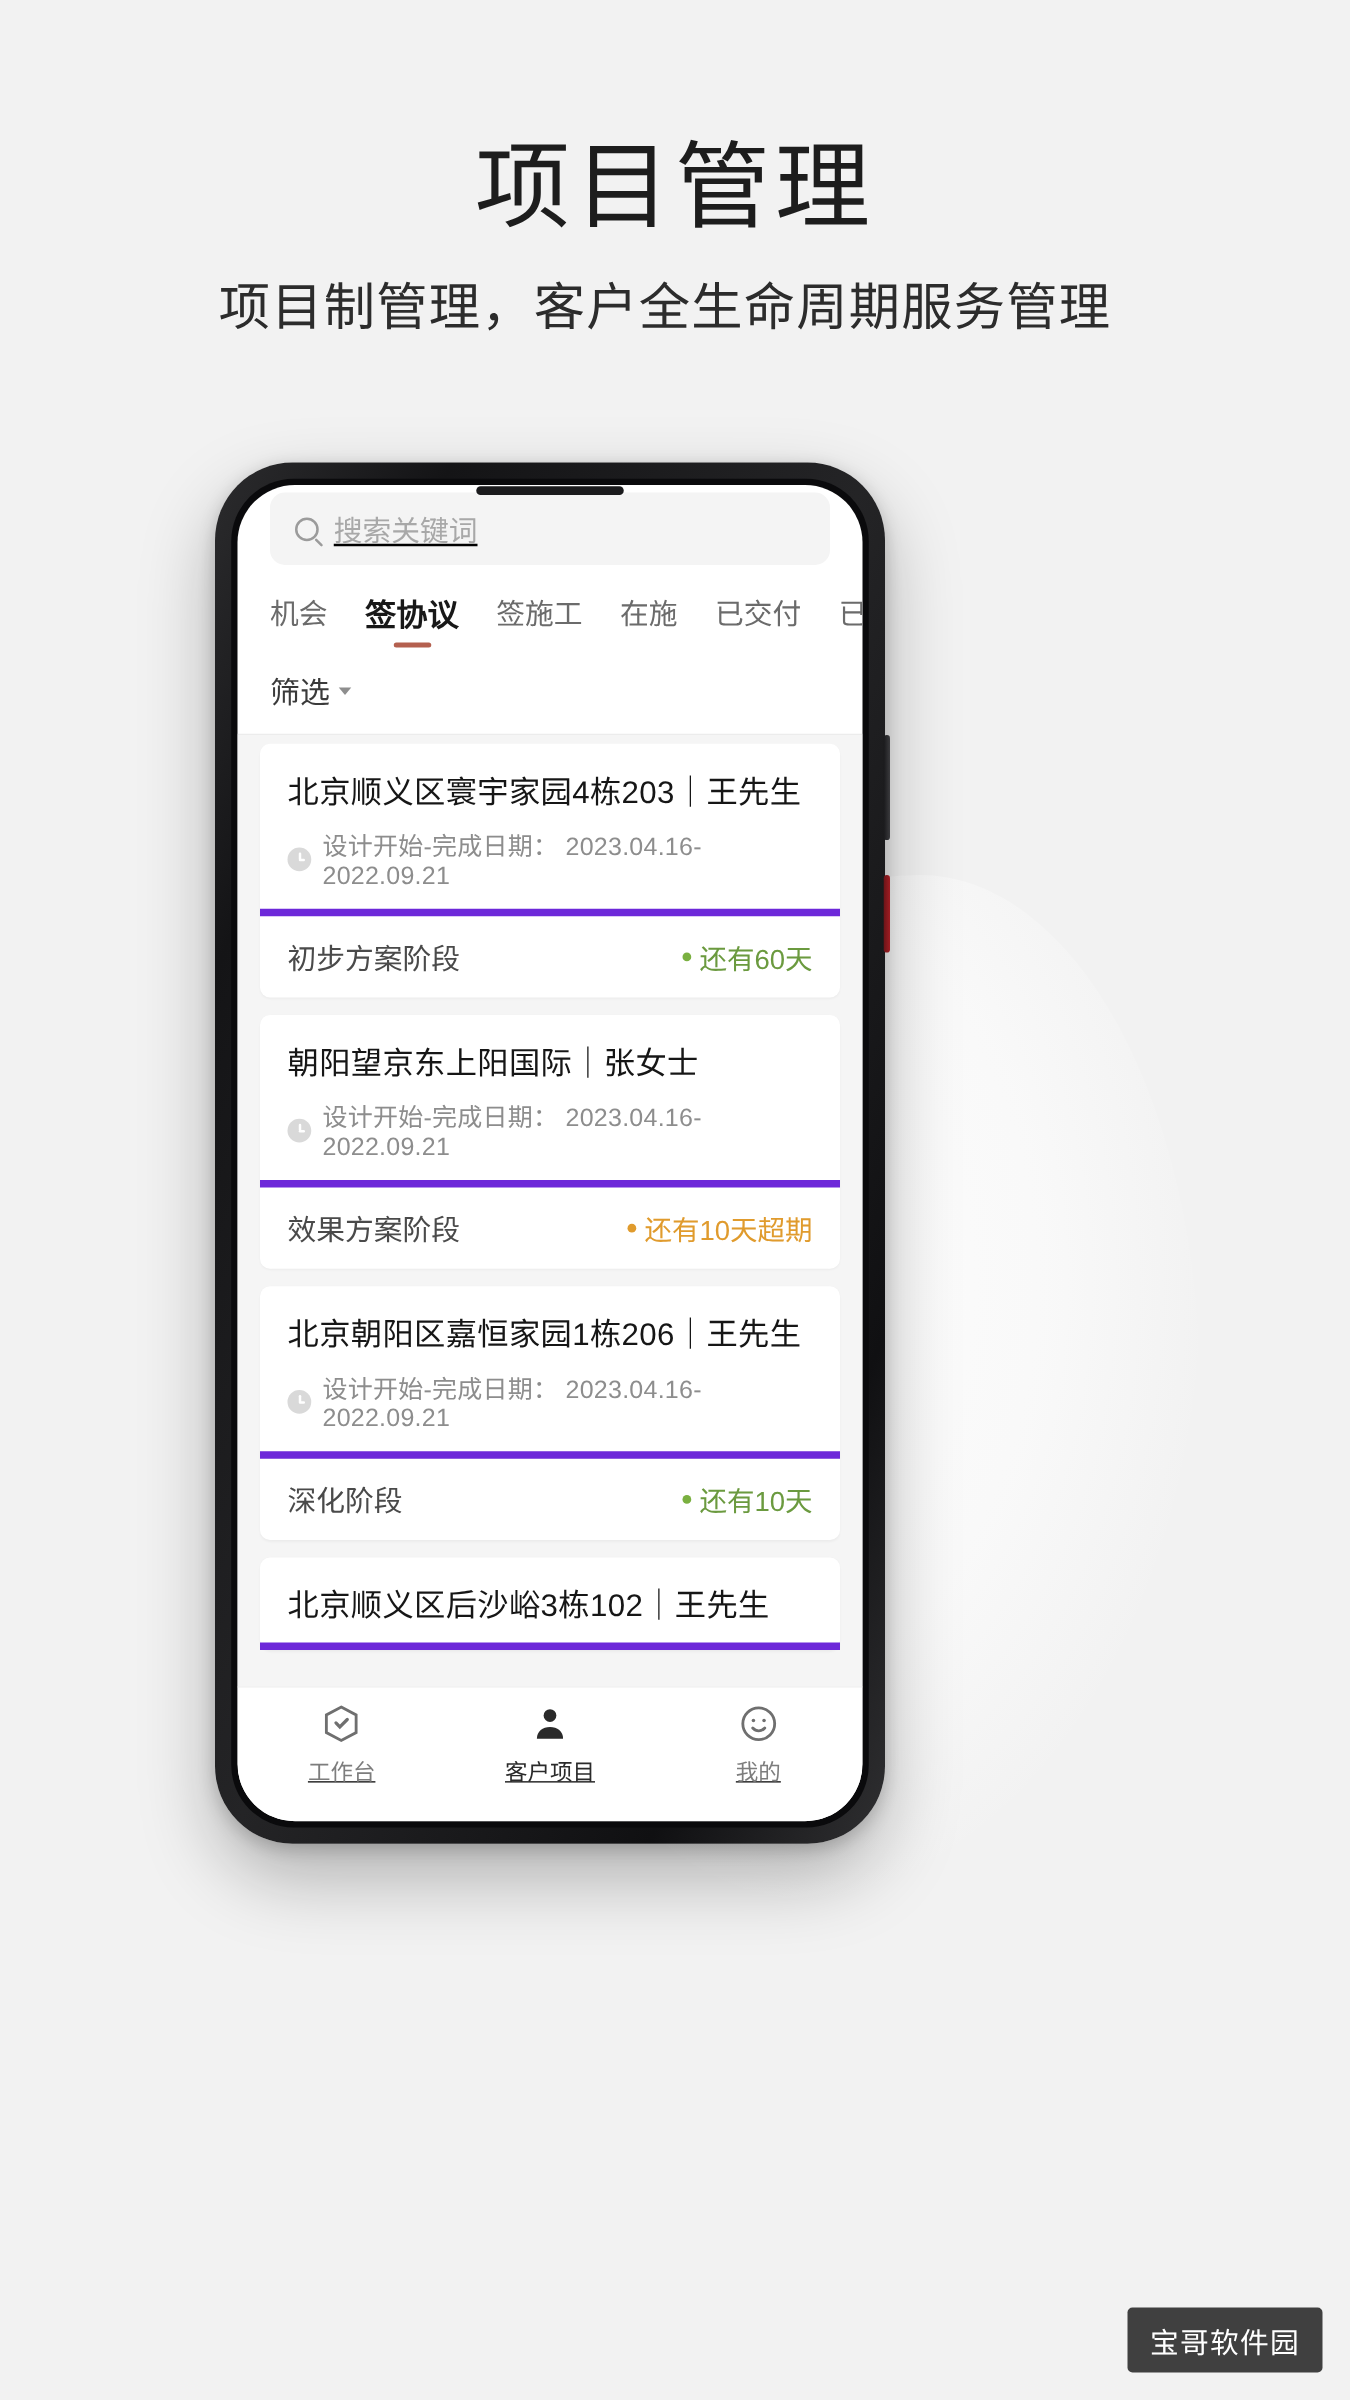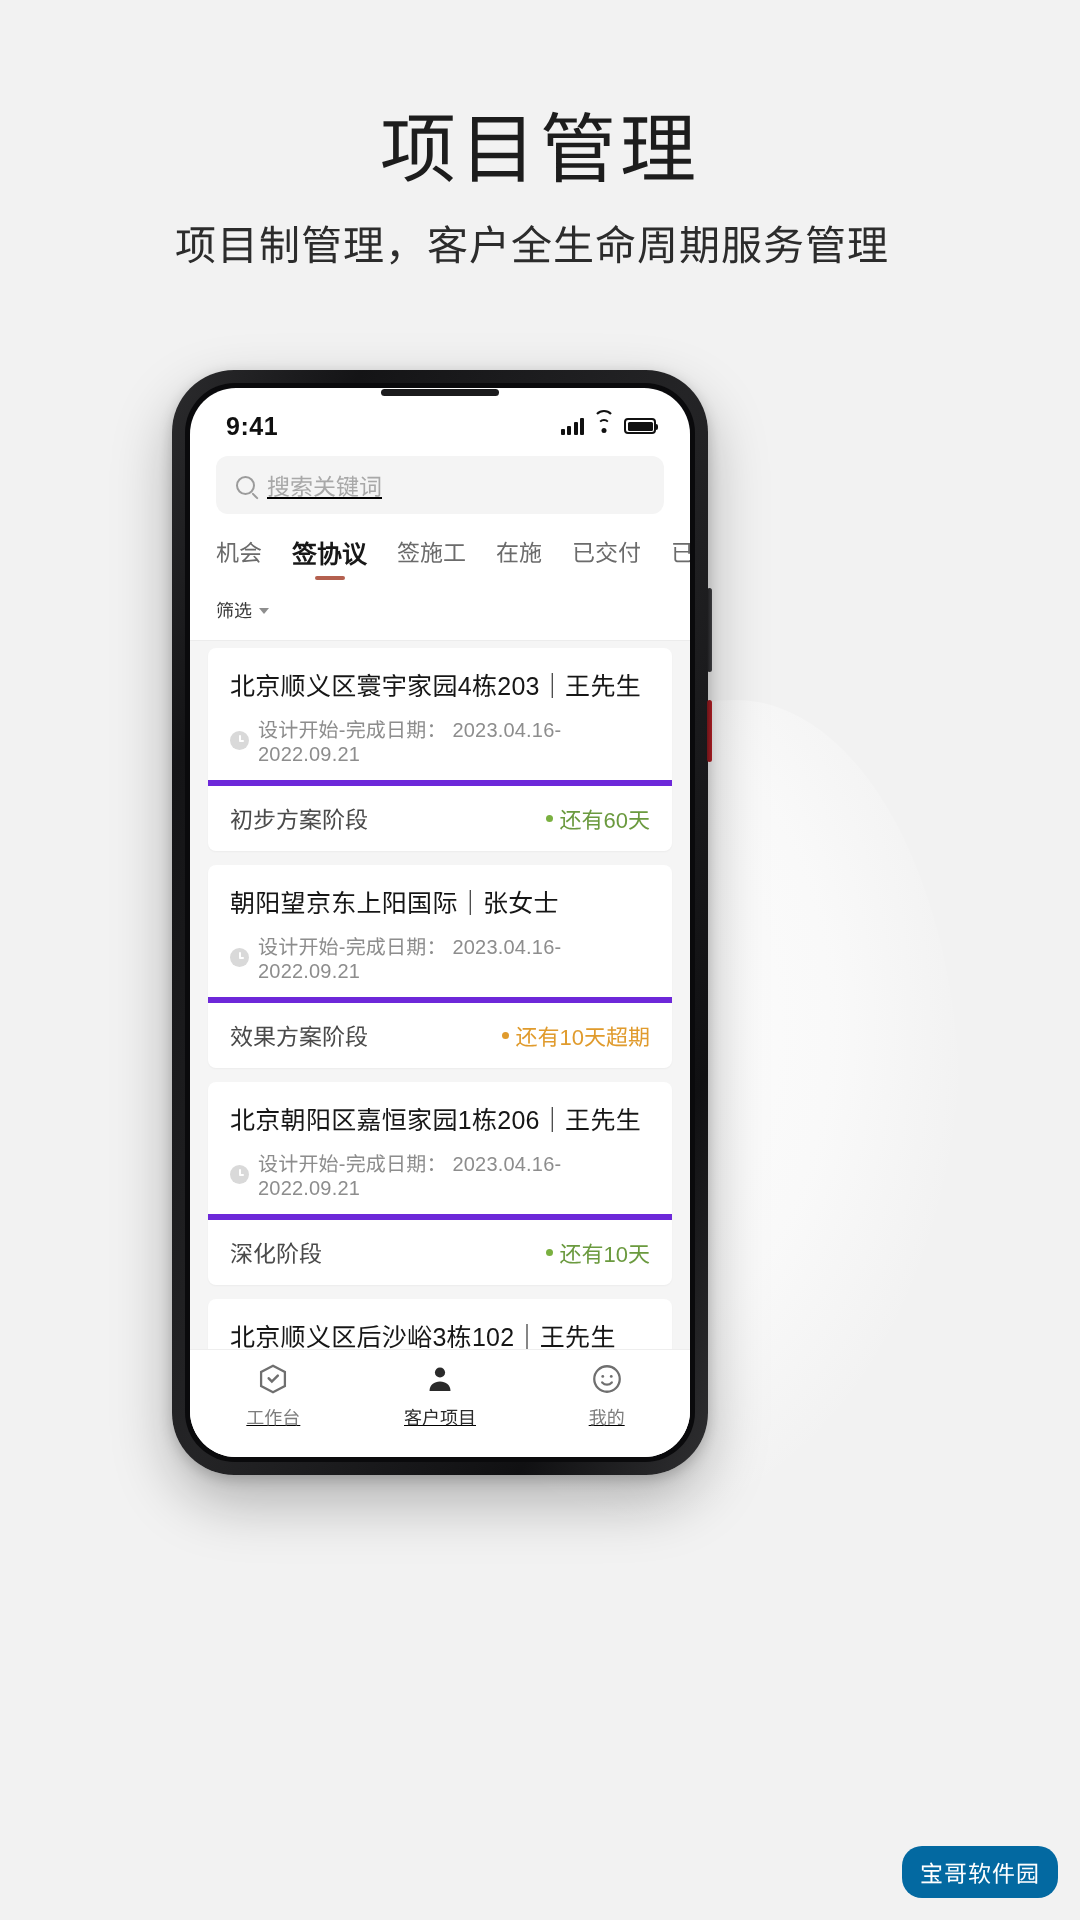--- a/index.html
+++ b/index.html
@@ -166,21 +166,21 @@
     bottom:2px; width:30px; height:4px; border-radius:2px; background:#b4604f;
   }
 
   
   .filterbar{
     padding:14px 26px 18px;
     display:flex; align-items:center; gap:7px;
     border-bottom:1px solid #ececec;
     flex:0 0 auto;
   }
-  .filter-label{ font-size:18px; color:#3a3a3a; }
+  .filter-label{ font-size:24px; color:#3a3a3a; }
   .caret{
     width:0;height:0;
     border-left:5px solid transparent;
     border-right:5px solid transparent;
     border-top:6px solid #8e8e8e;
     margin-top:3px;
   }
 
   
   .list{
@@ -257,39 +257,20 @@
 <div class="page-title">项目管理</div>
 <div class="page-subtitle">项目制管理，客户全生命周期服务管理</div>
 
 <div class="phone">
   <div class="side-btn b1"></div>
   <div class="side-btn b2"></div>
   <div class="phone-inner">
     <div class="earpiece"></div>
     <div class="screen">
 
-      <div class="statusbar">
-        <div class="sb-time">9:41</div>
-        <div class="sb-icons">
-          <span class="sig">
-              <i></i>
-              <i></i>
-              <i></i>
-              <i></i>
-            </span>
-          <span class="wifi">
-              <span></span>
-              <span></span>
-              <span></span>
-            </span>
-          <span class="batt">
-              <i></i>
-            </span>
-        </div>
-      </div>
 
       <div class="searchwrap">
         <div class="searchbox">
           <span class="mag"></span>
           <span class="search-ph">搜索关键词</span>
         </div>
       </div>
 
       <div class="tabs">
         <div class="tab">机会</div>
@@ -397,13 +378,13 @@
             </svg>
           </span>
           <span class="nav-label">我的</span>
         </div>
       </div>
 
     </div>
   </div>
 </div>
 
-<div class="watermark" style="background: #0369a1; border-radius: 20px;">宝哥软件园</div>
+<div class="watermark" style="background: #404040;">宝哥软件园</div>
 
 </body></html>

